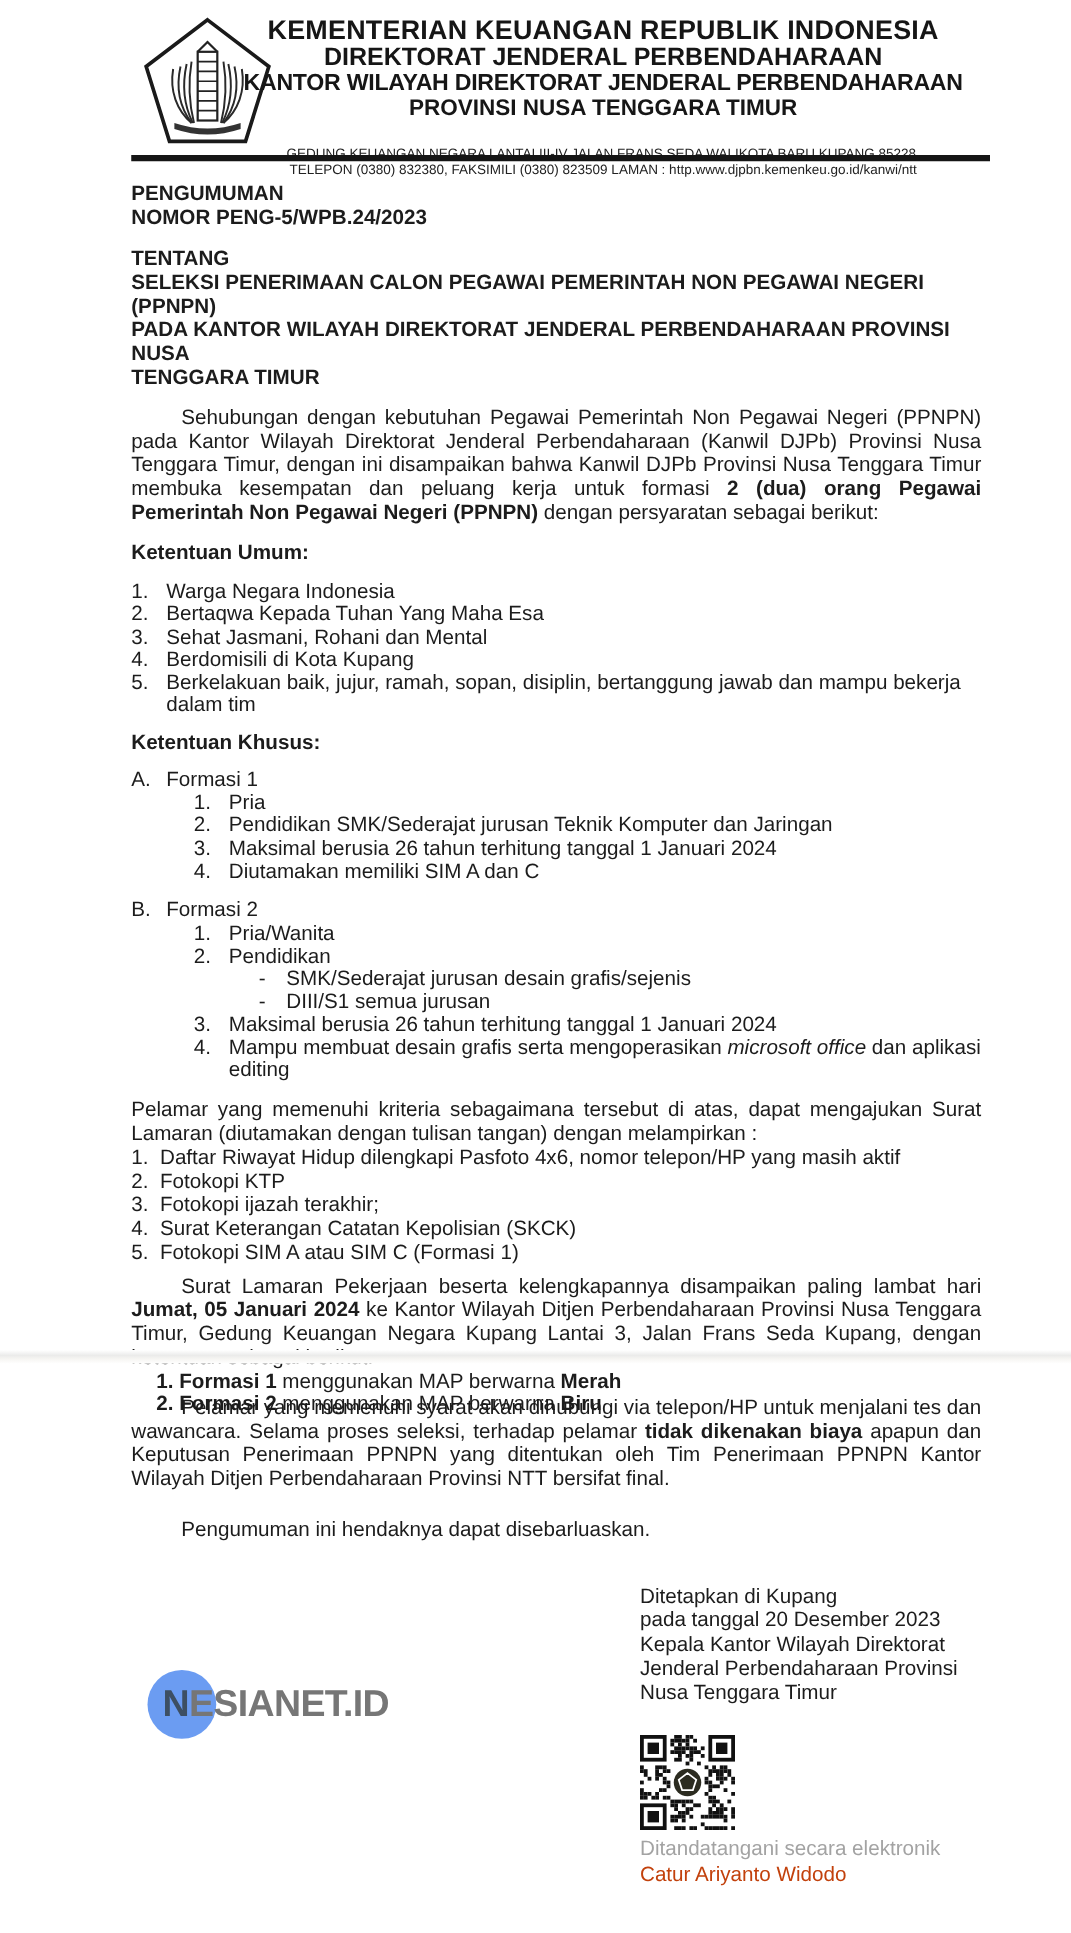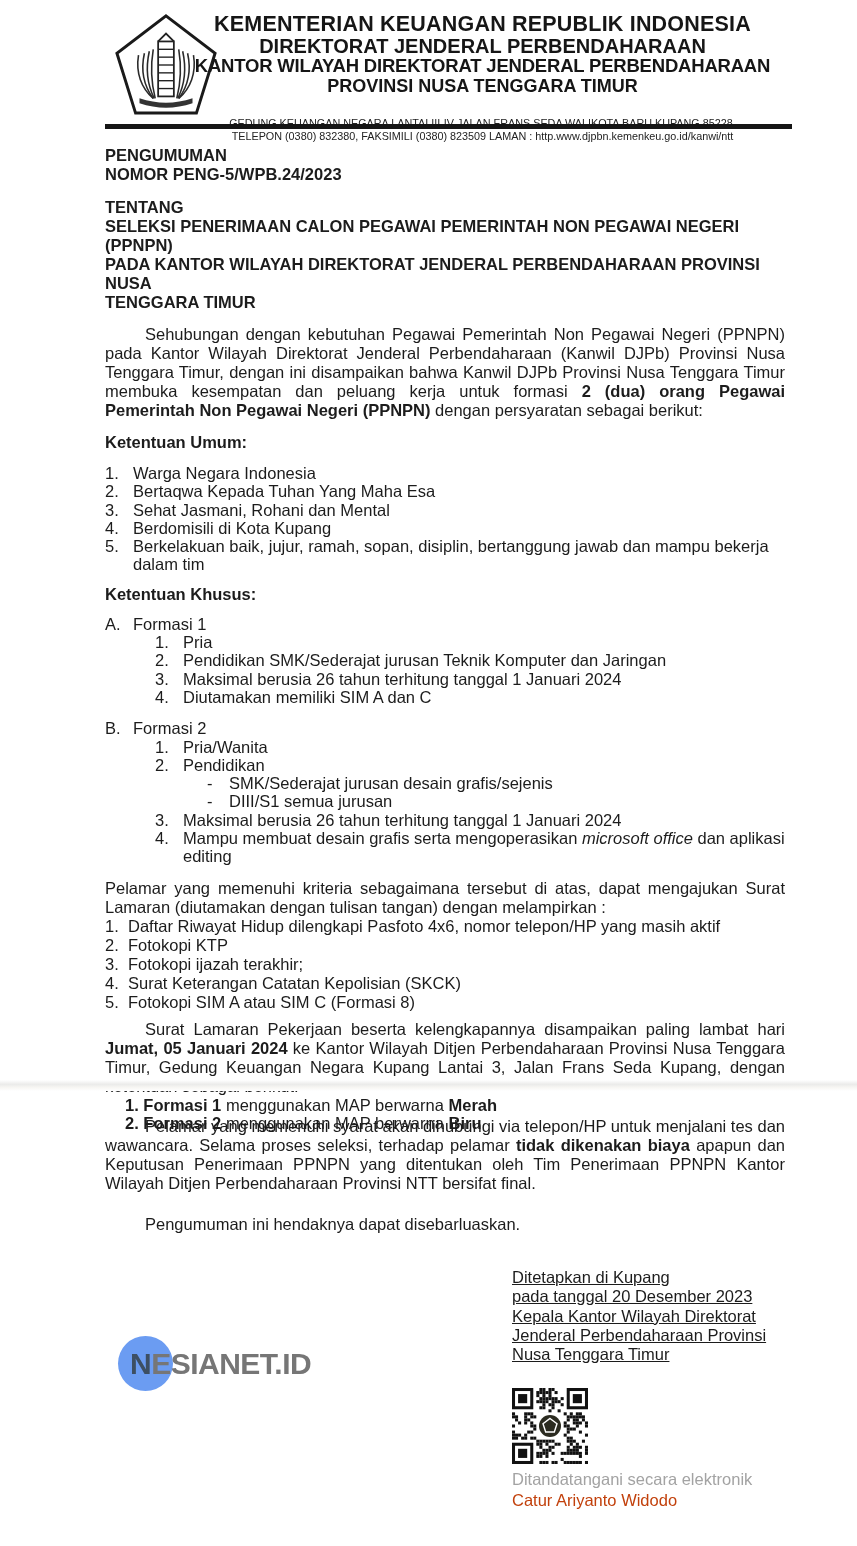--- a/index.html
+++ b/index.html
@@ -45,21 +45,21 @@
   .map-line{line-height:18.5px;margin-left:20px;}
 
   
   .page-seam{position:absolute;left:0;right:0;top:1080px;height:11px;
     background:linear-gradient(180deg,#ffffff 0%,#ebebea 40%,#f6f5f2 65%,#ffffff 100%);}
 
   
   .content2{position:absolute;left:105px;width:680px;top:1117px;font-size:16.5px;line-height:19px;}
   .closing{margin-top:22px;}
 
-  .signature{position:absolute;left:512px;top:1268px;font-size:16.5px;line-height:19.3px;color:#1c1c1c;text-decoration:underline;}
+  .signature{position:absolute;left:512px;top:1268px;font-size:16.5px;line-height:19.3px;color:#1c1c1c;}
   .qr{position:absolute;left:512px;top:1388px;width:76px;height:76px;}
   .signed-note{position:absolute;left:512px;top:1470px;font-size:16.5px;color:#a3a3a3;}
   .signer-name{position:absolute;left:512px;top:1491px;font-size:16.5px;color:#c2410c;}
 
   
   .watermark{position:absolute;left:118px;top:1335px;height:58px;display:flex;align-items:center;}
   .wm-circle{position:absolute;left:0;top:1px;width:55px;height:55px;border-radius:50%;}
   .wm-n{position:relative;margin-left:12px;font-size:30px;font-weight:bold;letter-spacing:-.5px;}
   .wm-rest{position:relative;font-size:30px;font-weight:bold;letter-spacing:-.5px;}
 </style>
@@ -223,21 +223,21 @@
           <div class="li">
             <span class="marker">3.</span>
             <div class="li-text">Fotokopi ijazah terakhir;</div>
           </div>
           <div class="li">
             <span class="marker">4.</span>
             <div class="li-text">Surat Keterangan Catatan Kepolisian (SKCK)</div>
           </div>
           <div class="li">
             <span class="marker">5.</span>
-            <div class="li-text">Fotokopi SIM A atau SIM C (Formasi 8)</div>
+            <div class="li-text">Fotokopi SIM A atau SIM C (Formasi 1)</div>
           </div>
         </div>
     </div>
 
     <div class="submission">
       <p class="just indent"><span>Surat Lamaran Pekerjaan beserta kelengkapannya disampaikan paling lambat hari </span><span style="font-weight: bold;">Jumat, 05 Januari 2024</span><span> ke Kantor Wilayah Ditjen Perbendaharaan Provinsi Nusa Tenggara Timur, Gedung Keuangan Negara Kupang Lantai 3, Jalan Frans Seda Kupang, dengan ketentuan sebagai berikut:</span></p>
       <div class="map-line"><span style="font-weight: bold;">1. Formasi  1</span><span>  menggunakan MAP berwarna </span><span style="font-weight: bold;">Merah</span></div>
       <div class="map-line"><span style="font-weight: bold;">2. Formasi  2</span><span>  menggunakan MAP berwarna </span><span style="font-weight: bold;">Biru</span></div>
     </div>
   </div>

